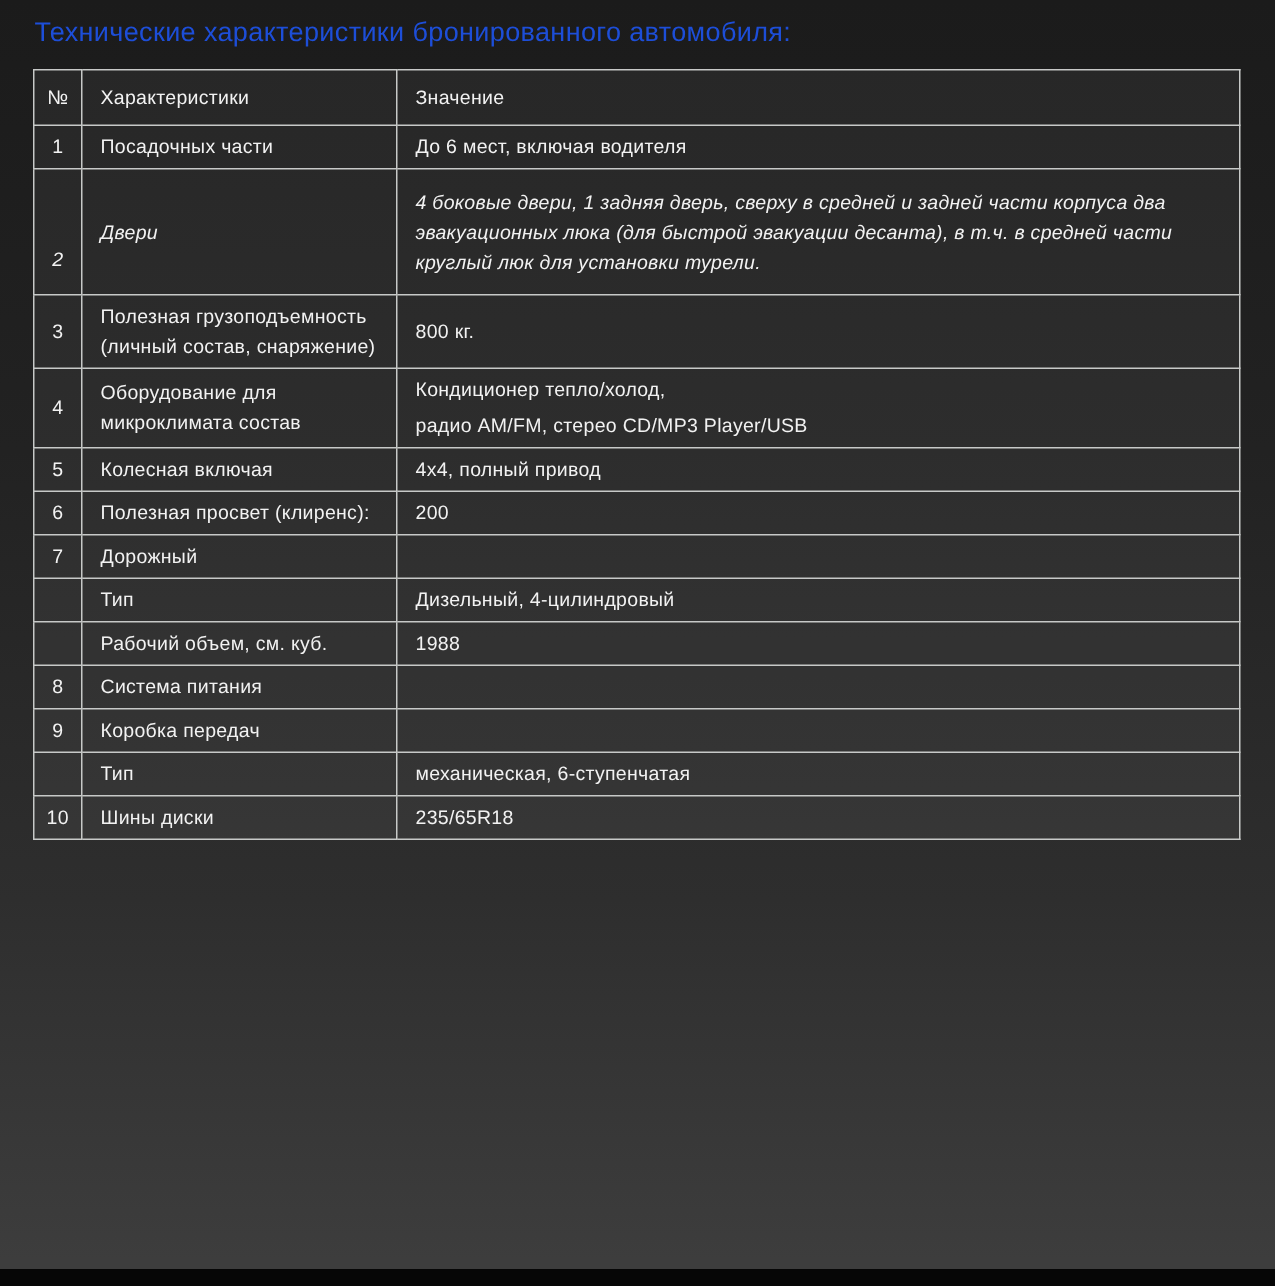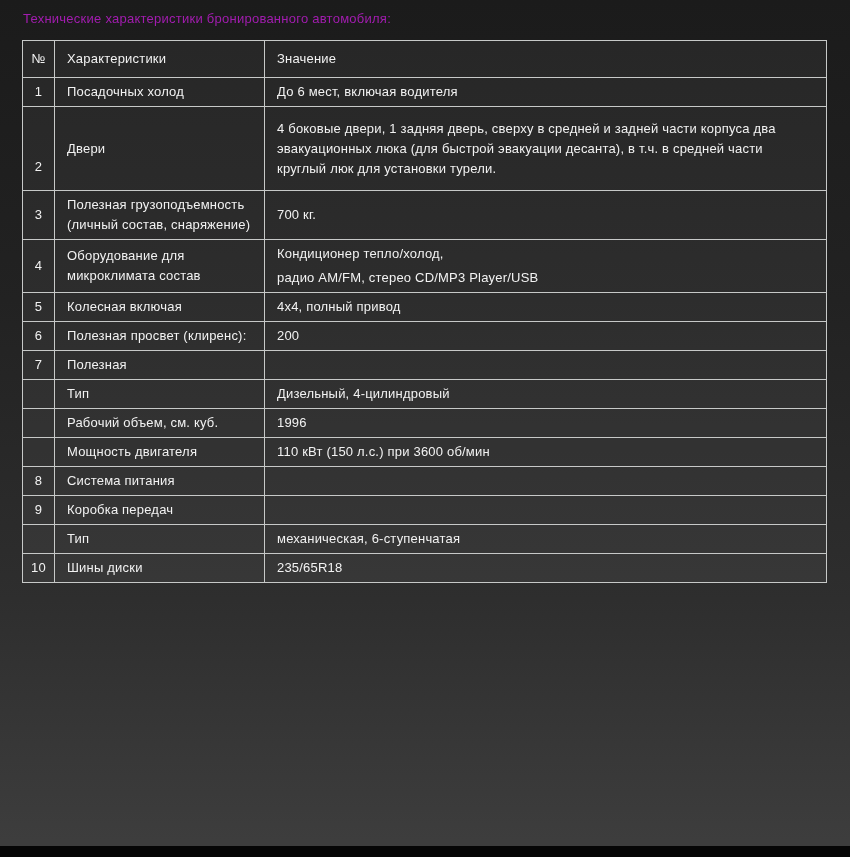--- a/index.html
+++ b/index.html
@@ -11,23 +11,23 @@
     height: 857px;
     position: relative;
     overflow: hidden;
     background: linear-gradient(180deg, #1b1b1b 0%, #222222 35%, #2e2e2e 70%, #3d3d3d 98%);
     font-family: "Liberation Sans", "DejaVu Sans", sans-serif;
     color: #f2f2f2;
     -webkit-font-smoothing: antialiased;
   }
   .page-title {
     padding: 11px 0 0 23px;
-    font-size: 13px;
+    font-size: 18px;
     letter-spacing: 0.25px;
-    color: #a21caf;
+    color: #1d4ed8;
   }
   table.spec-table {
     border-collapse: collapse;
     table-layout: fixed;
     width: 804px;
     margin: 14px 0 0 22px;
   }
   .spec-table col.c-num  { width: 32px; }
   .spec-table col.c-name { width: 210px; }
   .spec-table col.c-val  { width: 562px; }
@@ -48,21 +48,21 @@
   .spec-table th {
     padding-top: 8px;
     padding-bottom: 8px;
   }
   .spec-table .cell-num {
     text-align: center;
     padding-left: 4px;
     padding-right: 4px;
   }
   
-  .spec-table tr.row-tall td { height: 66px; }
+  .spec-table tr.row-tall td { height: 66px; font-style: italic; }
   .spec-table td.num-bottom {
     vertical-align: bottom;
     padding-bottom: 13px;
   }
   .value-line + .value-line { margin-top: 4px; }
   .bottom-strip {
     position: absolute;
     left: 0;
     bottom: 0;
     width: 100%;
@@ -83,34 +83,34 @@
     </colgroup>
   <tbody>
     <tr>
       <th class="cell-num">№</th>
       <th>Характеристики</th>
       <th>Значение</th>
     </tr>
 
     <tr>
       <td class="cell-num">1</td>
-      <td>Посадочных холод</td>
+      <td>Посадочных части</td>
       <td>До 6 мест, включая водителя</td>
     </tr>
 
     <tr class="row-tall">
       <td class="cell-num num-bottom">2</td>
       <td>Двери</td>
       <td>4 боковые двери, 1 задняя дверь, сверху в средней и задней части корпуса два эвакуационных люка (для быстрой эвакуации десанта), в т.ч.  в средней части круглый люк для установки турели.</td>
     </tr>
 
     <tr>
       <td class="cell-num">3</td>
       <td>Полезная грузоподъемность (личный состав, снаряжение)</td>
-      <td>700 кг.</td>
+      <td>800 кг.</td>
     </tr>
 
     <tr>
       <td class="cell-num">4</td>
       <td>Оборудование для микроклимата состав</td>
       <td>
         <div class="value-line">Кондиционер тепло/холод,</div>
         <div class="value-line">радио AM/FM, стерео CD/MP3 Player/USB</div>
       </td>
     </tr>
@@ -122,41 +122,36 @@
     </tr>
 
     <tr>
       <td class="cell-num">6</td>
       <td>Полезная просвет (клиренс):</td>
       <td>200</td>
     </tr>
 
     <tr>
       <td class="cell-num">7</td>
-      <td>Полезная</td>
+      <td>Дорожный</td>
       <td></td>
     </tr>
 
     <tr>
       <td class="cell-num"></td>
       <td>Тип</td>
       <td>Дизельный, 4-цилиндровый</td>
     </tr>
 
     <tr>
       <td class="cell-num"></td>
       <td>Рабочий объем, см. куб.</td>
-      <td>1996</td>
+      <td>1988</td>
     </tr>
 
-    <tr>
-      <td class="cell-num"></td>
-      <td>Мощность двигателя</td>
-      <td>110 кВт (150 л.с.) при 3600 об/мин</td>
-    </tr>
 
 
     <tr>
       <td class="cell-num">8</td>
       <td>Система питания</td>
       <td></td>
     </tr>
 
 
     <tr>

